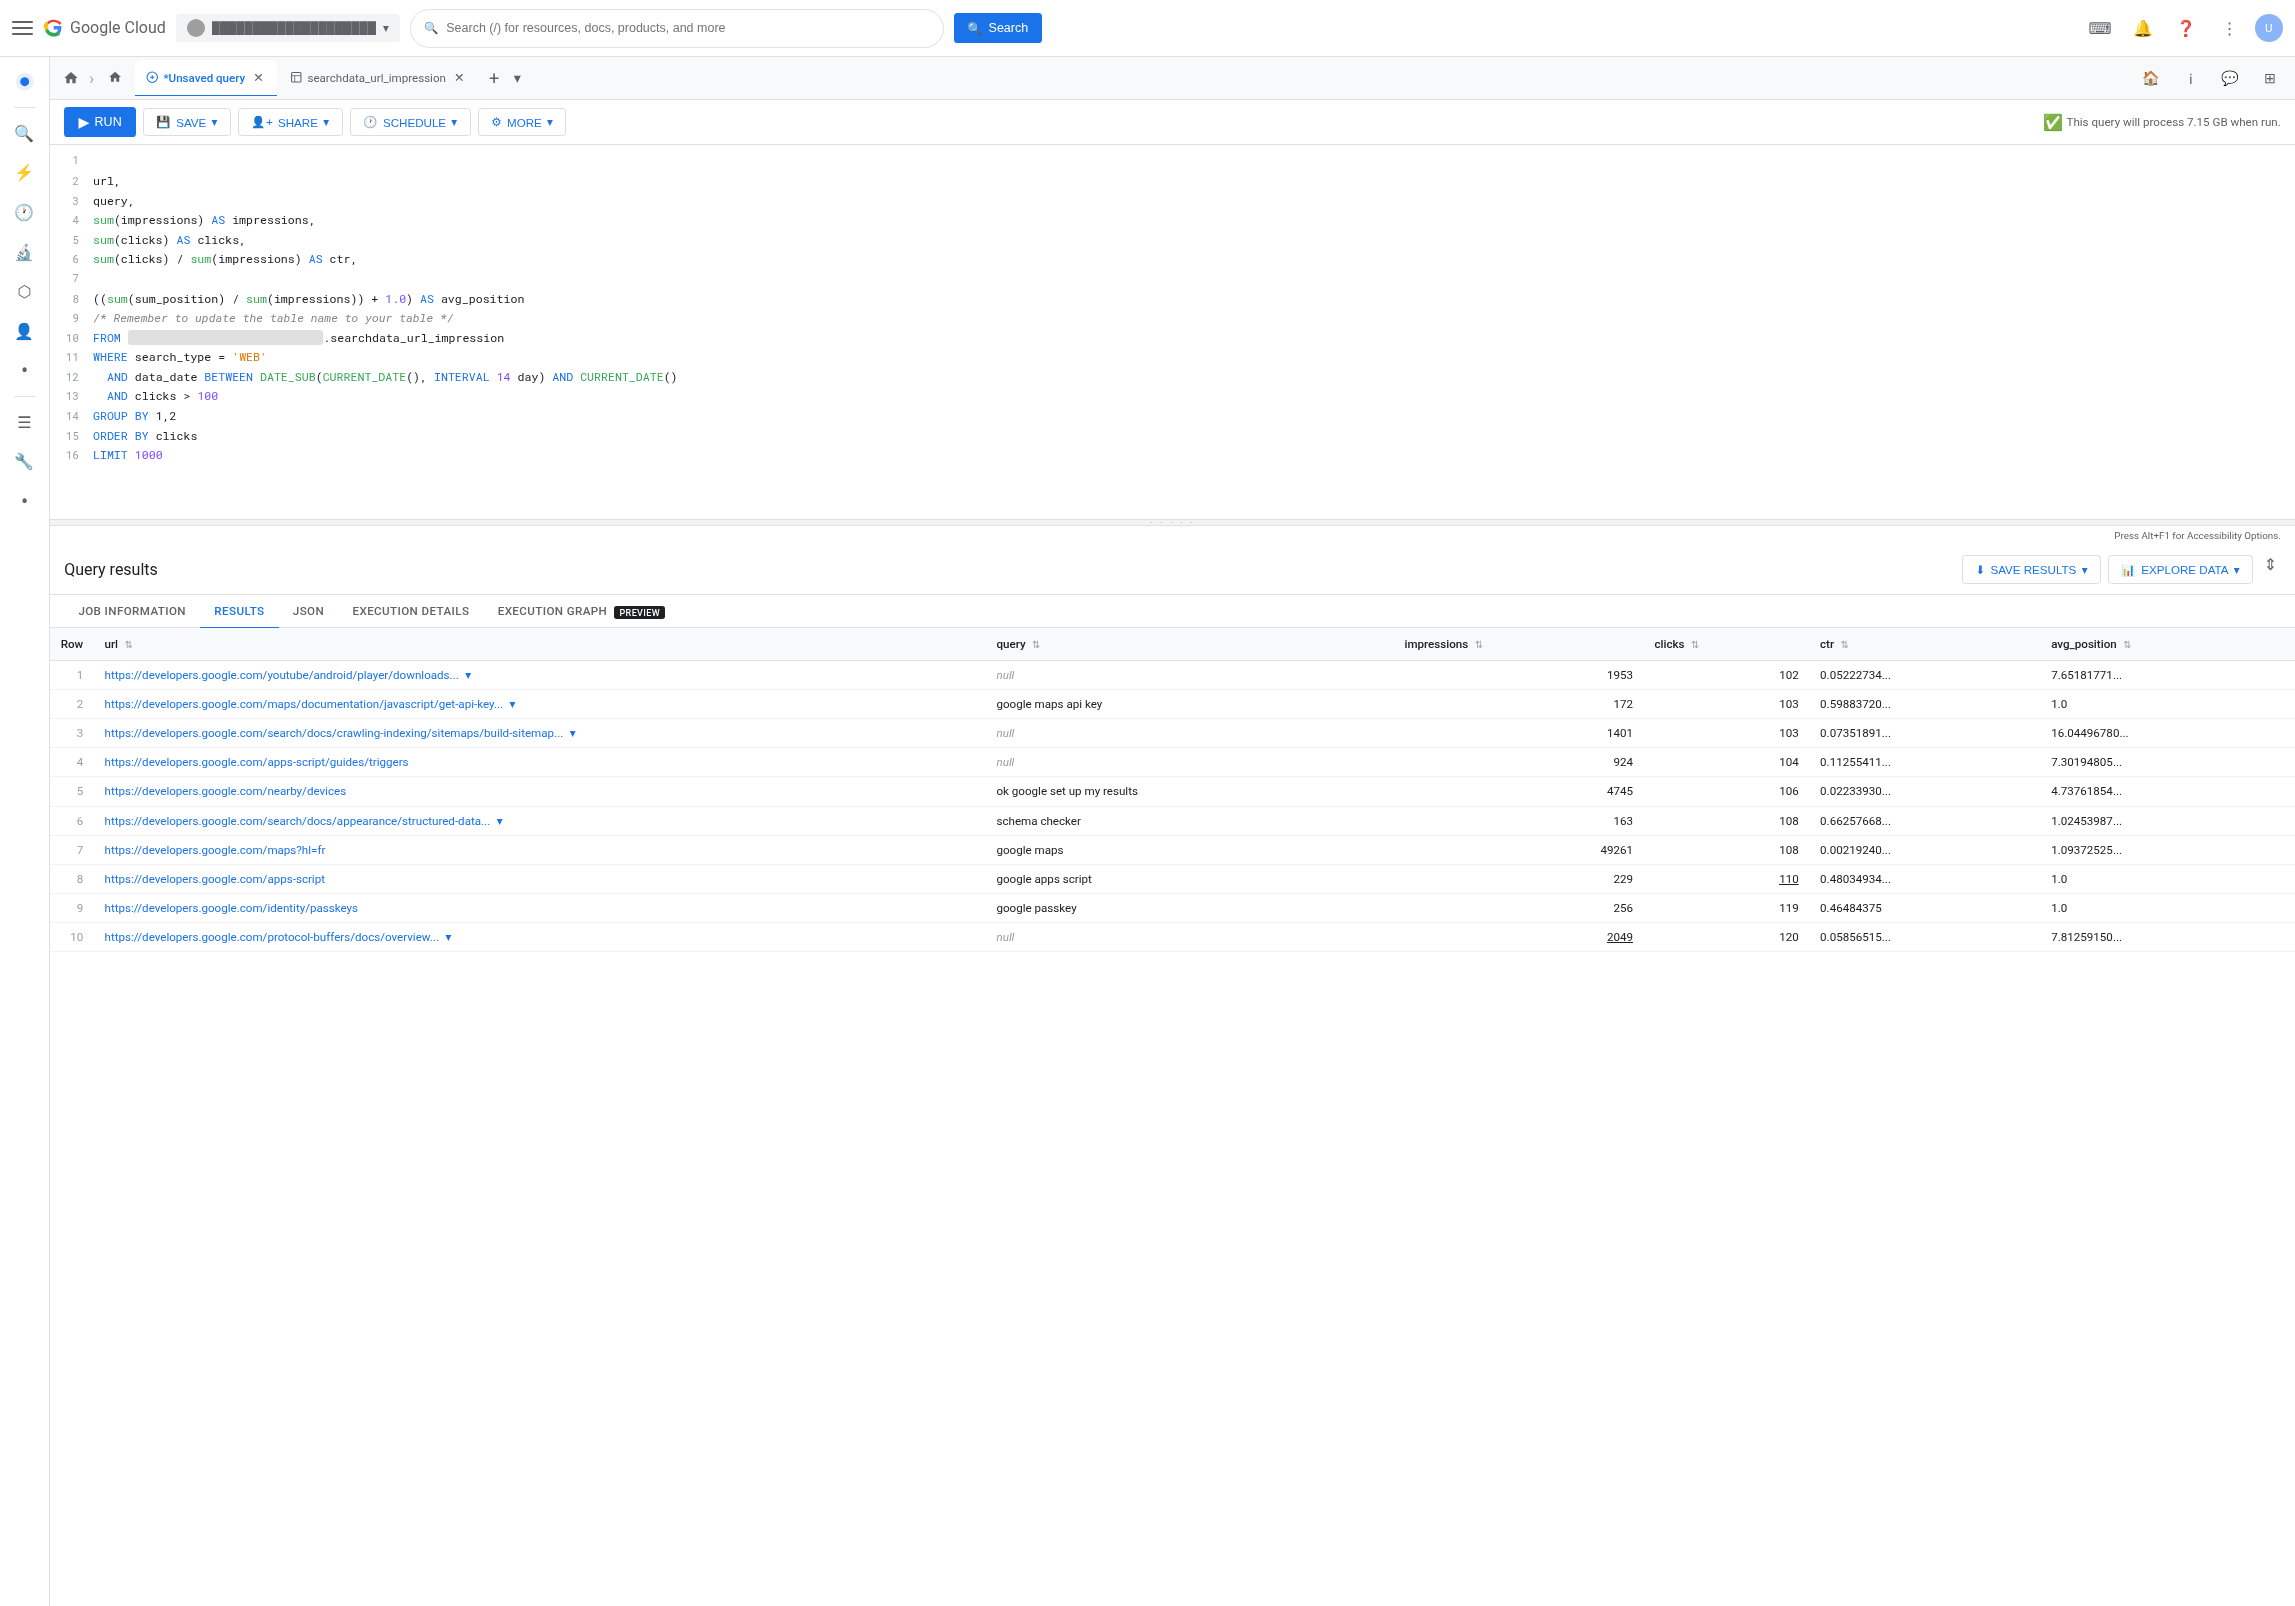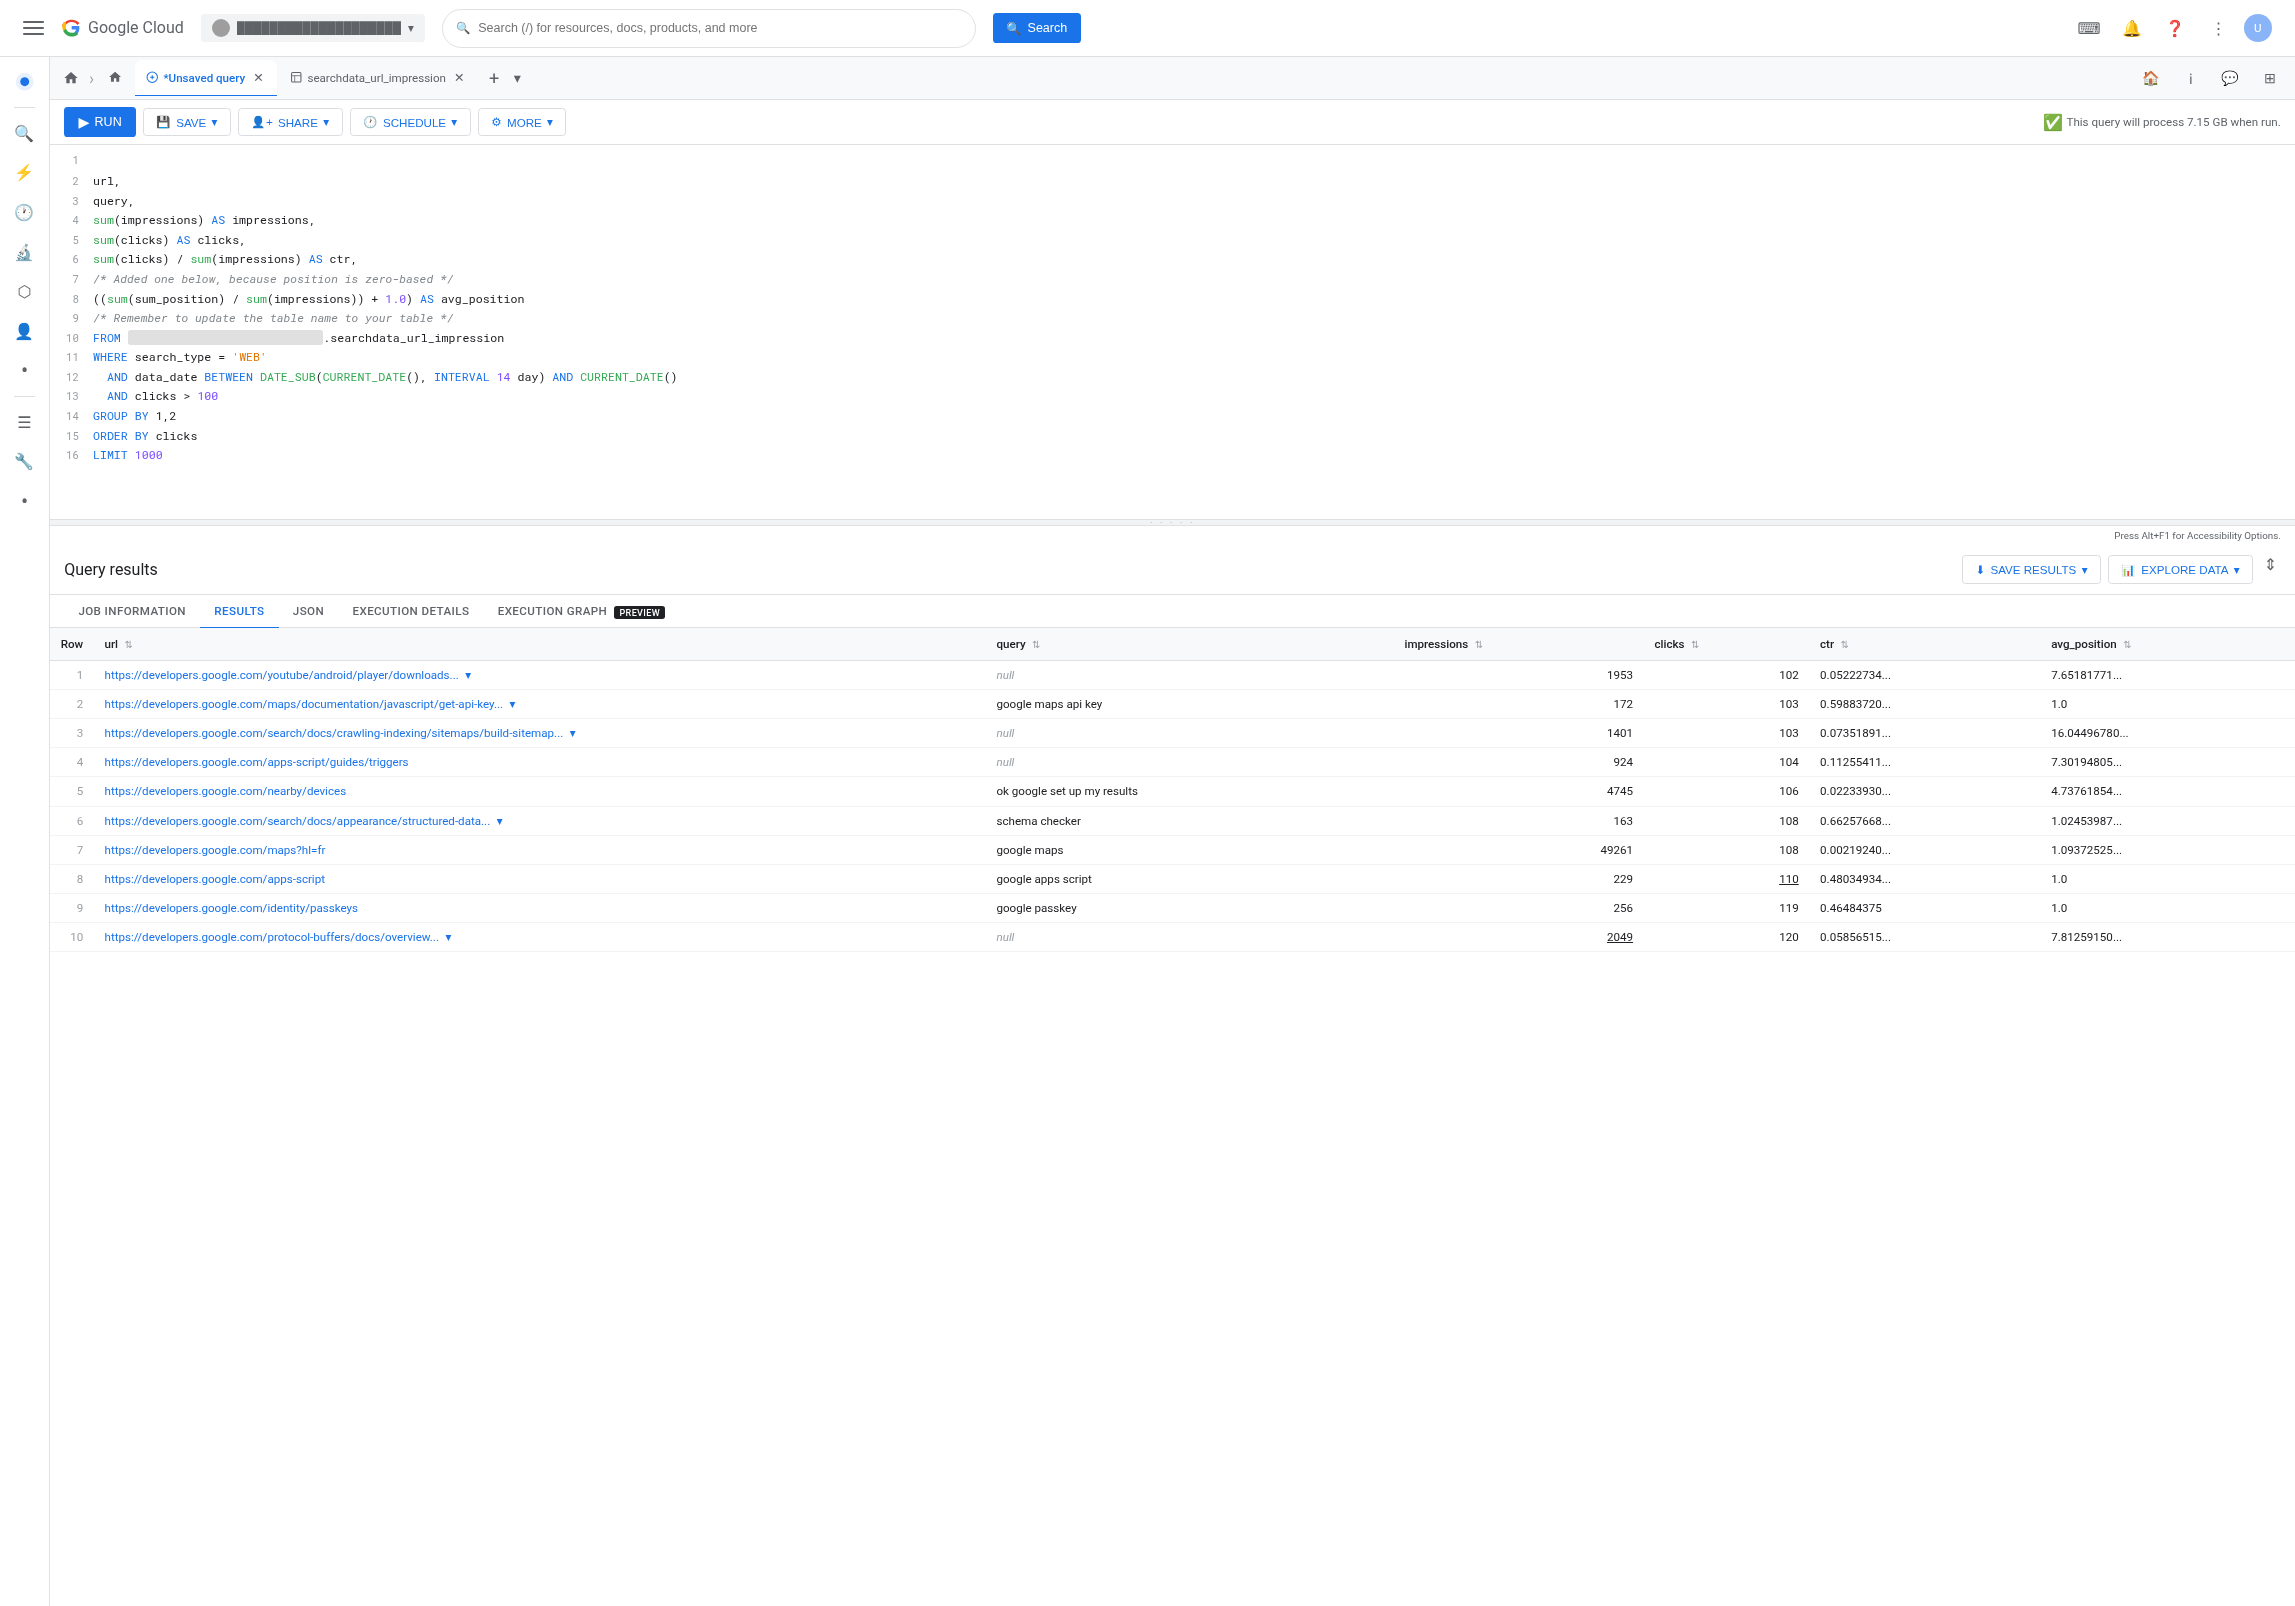--- a/index.html
+++ b/index.html
@@ -1,21 +1,21 @@
 <!DOCTYPE html>
 <html style="font-size:14.2px"><head>
   <meta charset="utf-8">
   <style>
     * { box-sizing: border-box; margin: 0; padding: 0; }
     body { font-family: 'Google Sans', Roboto, Arial, sans-serif; font-size: 11.6px; background: #fff; color: #202124; overflow: hidden; height: 100vh; }
 
     
     .top-nav {
-      display: flex; align-items: center; height: 57px; padding: 0 23px;
-      border-bottom: 0.9px solid #e0e0e0; gap: 17px; background: #fff;
+      display: flex; align-items: center; height: 57px; padding: 0 12px;
+      border-bottom: 0.9px solid #e0e0e0; gap: 10px; background: #fff;
     }
     .hamburger-icon { width: 21.4px; height: 21.4px; cursor: pointer; display: flex; flex-direction: column; justify-content: center; gap: 4.5px; }
     .hamburger-icon span { display: block; height: 1.8px; background: #5f6368; border-radius: 0.9px; }
     .google-cloud-logo { display: flex; align-items: center; gap: 5.3px; font-size: 16px; font-weight: 400; color: #5f6368; white-space: nowrap; }
     .project-selector {
       display: flex; align-items: center; background: #f1f3f4; border-radius: 3.6px;
       padding: 5.3px 10.7px; gap: 7.1px; cursor: pointer; min-width: 160px;
     }
     .project-selector .dot { width: 18px; height: 18px; border-radius: 50%; background: #9e9e9e; display: flex; align-items: center; justify-content: center; }
     .project-selector .project-name { color: #5f6368; font-size: 11.6px; flex: 1; }
@@ -296,21 +296,20 @@
         <span class="code-content"><span class="fn">sum</span>(clicks) <span class="kw">AS</span> clicks,</span>
       </div>
 
       <div class="code-line">
         <span class="line-num">6</span>
         <span class="code-content"><span class="fn">sum</span>(clicks) / <span class="fn">sum</span>(impressions) <span class="kw">AS</span> ctr,</span>
       </div>
 
       <div class="code-line">
         <span class="line-num">7</span>
-        <span class="code-content comment">/* Added one below, because position is zero-based */</span>
       </div>
 
       <div class="code-line">
         <span class="line-num">8</span>
         <span class="code-content">((<span class="fn">sum</span>(sum_position) / <span class="fn">sum</span>(impressions)) + <span class="num">1.0</span>) <span class="kw">AS</span> avg_position</span>
       </div>
 
       <div class="code-line">
         <span class="line-num">9</span>
         <span class="code-content comment">/* Remember to update the table name to your table */</span>

